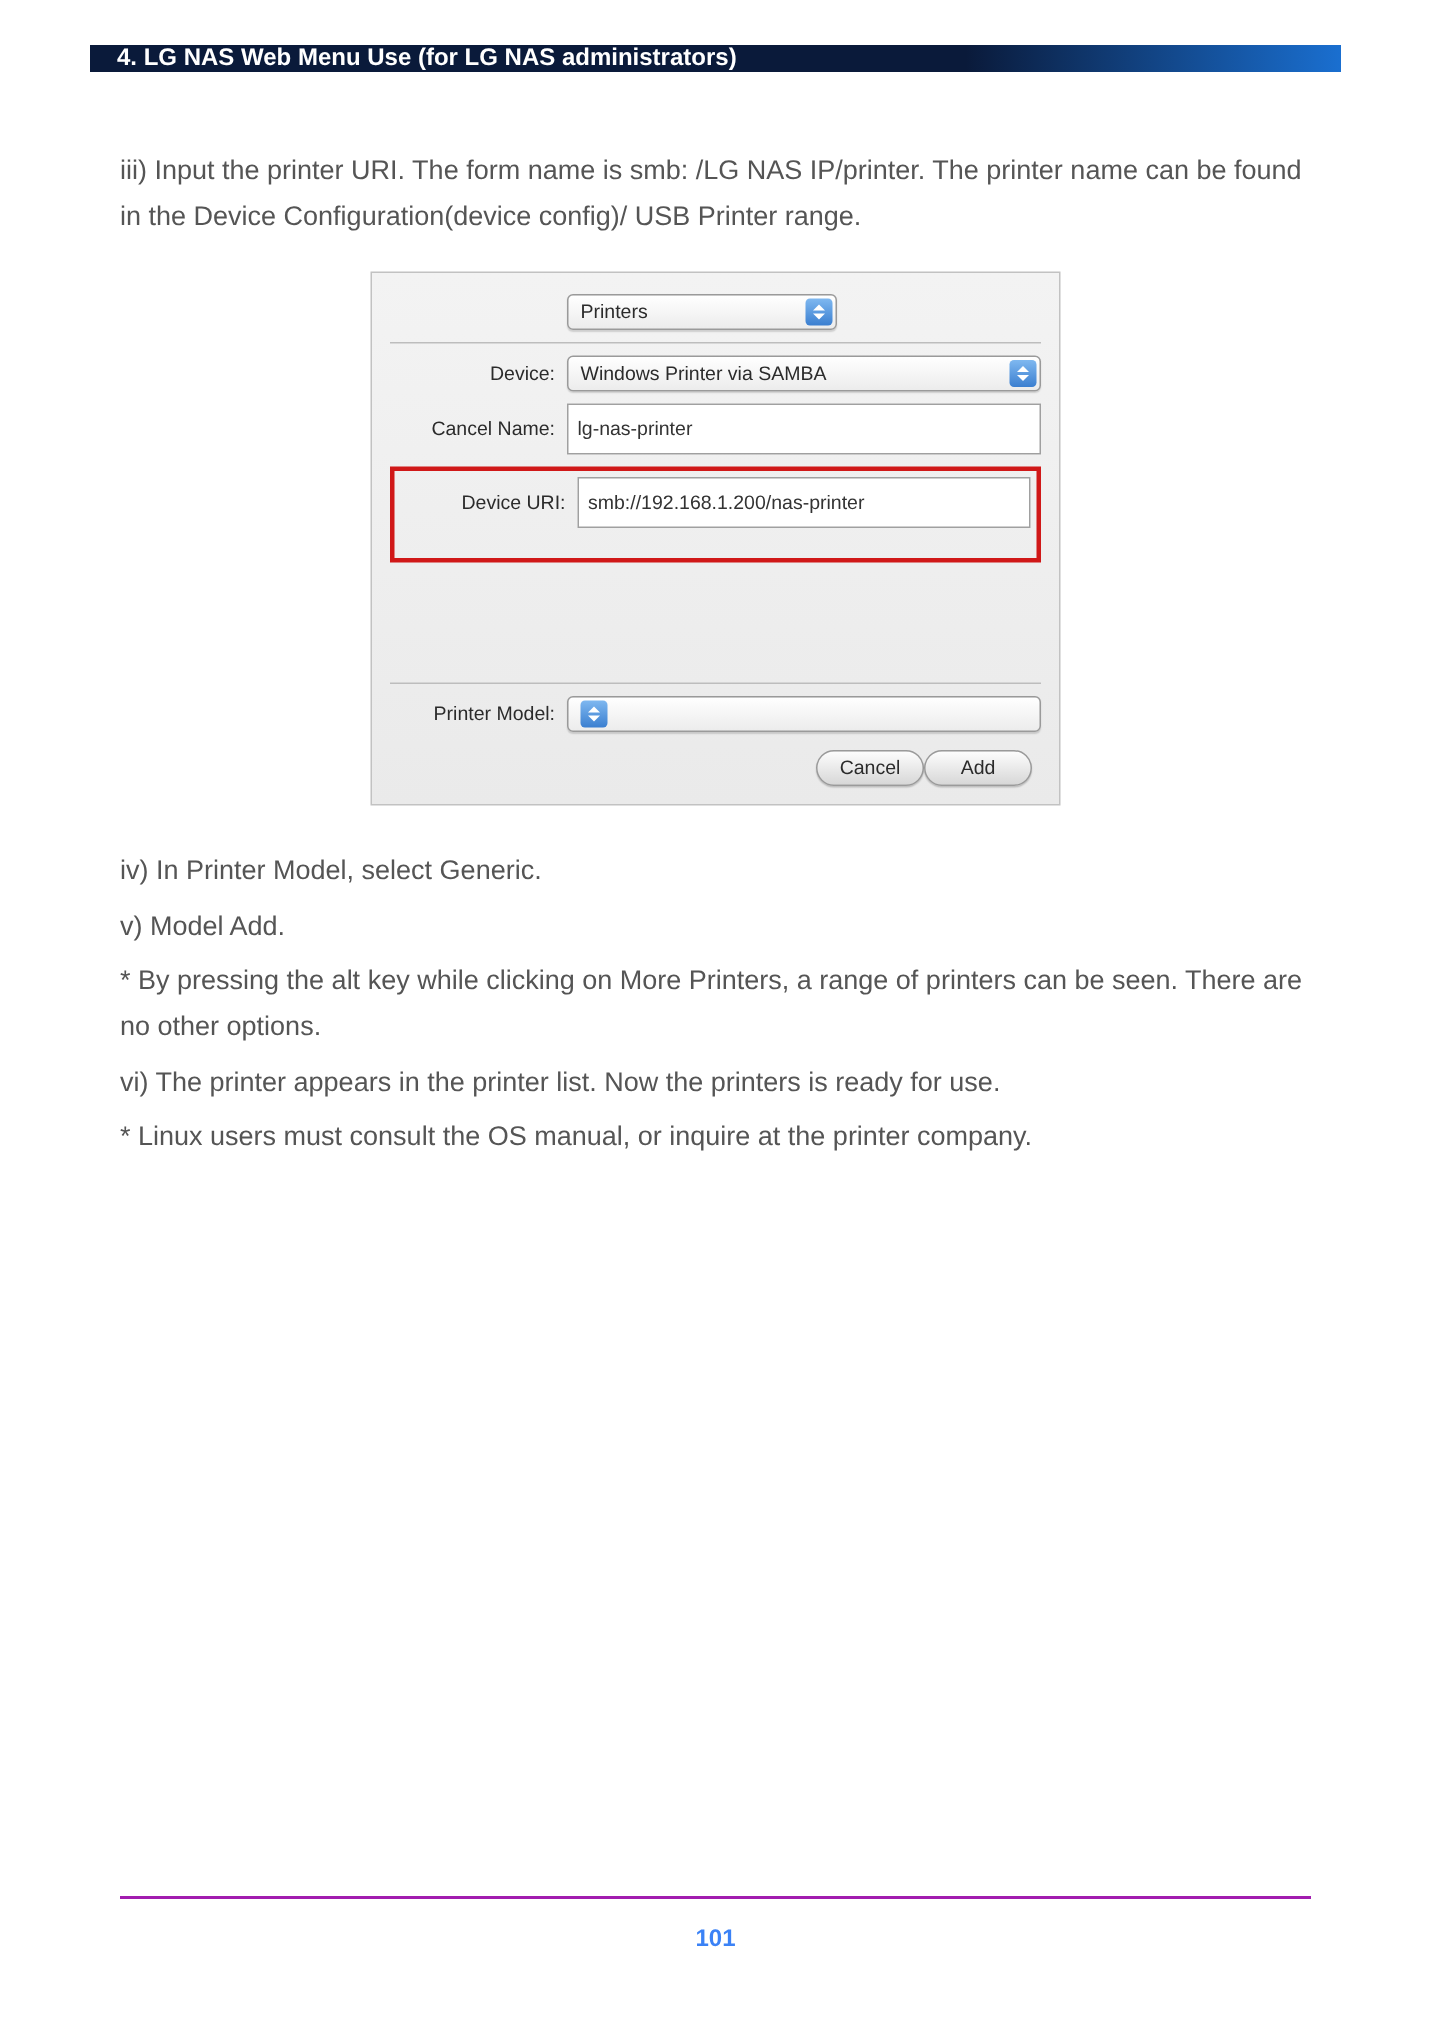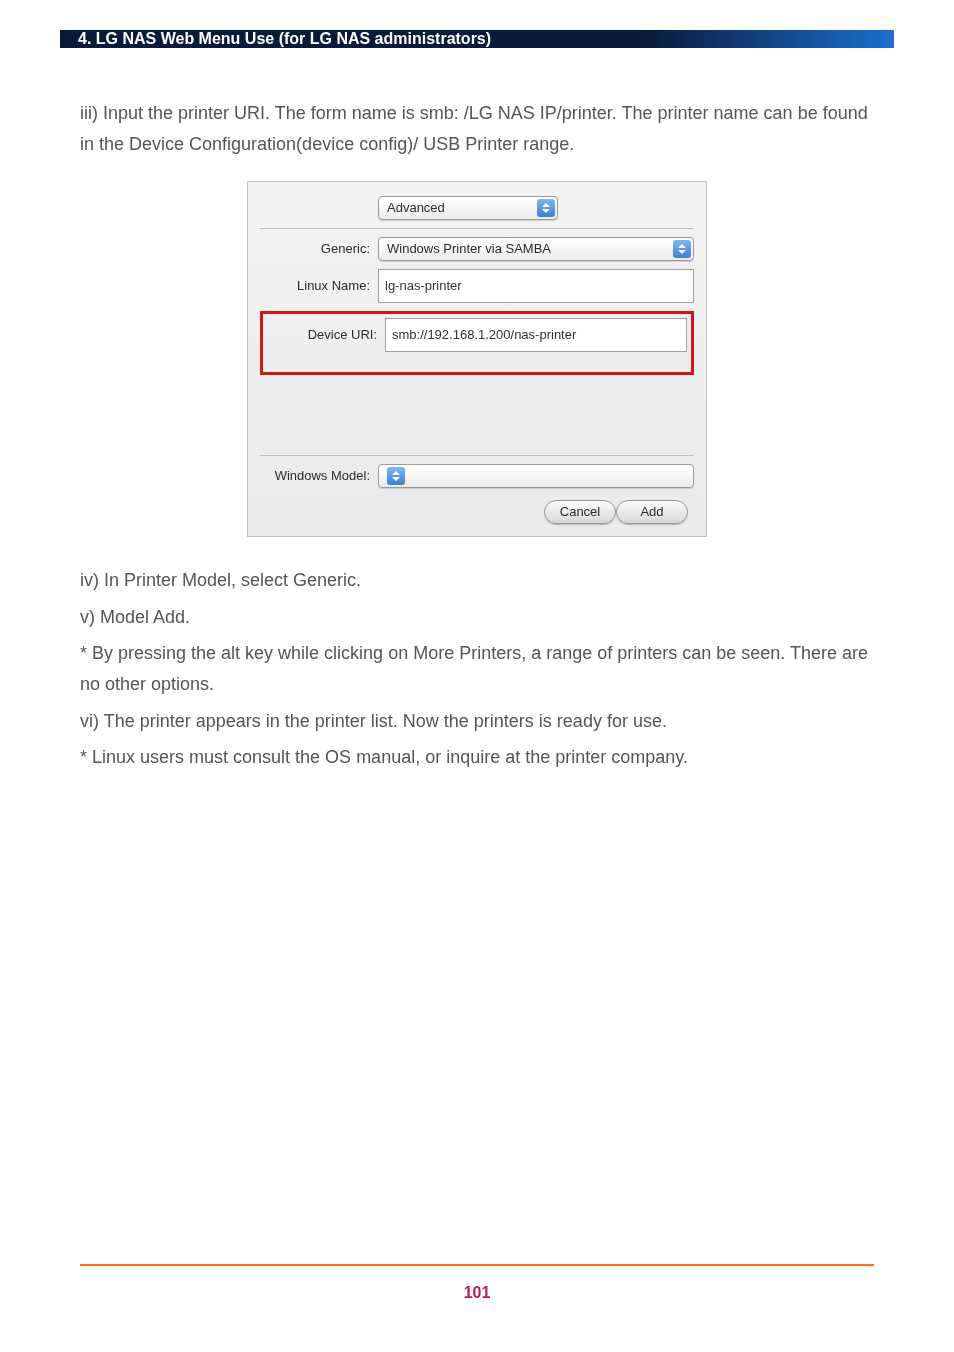--- a/index.html
+++ b/index.html
@@ -123,66 +123,66 @@
     align-items: center;
     justify-content: center;
     box-shadow: 0 1px 1px rgba(0,0,0,0.2);
     cursor: default;
   }
   .footer {
     position: absolute;
     bottom: 50px;
     left: 80px;
     right: 80px;
-    border-top: 2px solid #f97316;
+    border-top: 2px solid #a21caf;
     text-align: center;
     padding-top: 18px;
     font-weight: bold;
     font-size: 16px;
-    color: #be185d;
+    color: #3b82f6;
   }
 </style>
 </head>
 <body>
 
 <div class="header-bar">
   <span>4. LG NAS Web Menu Use (for LG NAS administrators)</span>
 </div>
 
 <div class="content">
 
   <p class="para">iii) Input the printer URI. The form name is smb: /LG NAS IP/printer. The printer name can be found in the Device Configuration(device config)/ USB Printer range.</p>
 
   <div class="screenshot-wrap">
     <div class="mac-dialog">
 
       <div class="row">
         <div class="row-label"></div>
         <div class="row-field">
           <div class="mac-select small">
-            <span class="sel-text">Advanced</span>
+            <span class="sel-text">Printers</span>
             <span class="sel-caret"></span>
           </div>
         </div>
       </div>
 
       <hr class="divider">
 
       <div class="row">
-        <div class="row-label">Generic:</div>
+        <div class="row-label">Device:</div>
         <div class="row-field">
           <div class="mac-select">
             <span class="sel-text">Windows Printer via SAMBA</span>
             <span class="sel-caret"></span>
           </div>
         </div>
       </div>
 
       <div class="row">
-        <div class="row-label">Linux Name:</div>
+        <div class="row-label">Cancel Name:</div>
         <div class="row-field">
           <div class="mac-input">
             <span>lg-nas-printer</span>
           </div>
         </div>
       </div>
 
       <div class="uri-highlight">
         <div class="row">
           <div class="row-label">Device URI:</div>
@@ -192,21 +192,21 @@
             </div>
           </div>
         </div>
       </div>
 
       <div class="spacer"></div>
 
       <hr class="divider">
 
       <div class="row">
-        <div class="row-label">Windows Model:</div>
+        <div class="row-label">Printer Model:</div>
         <div class="row-field">
           <div class="mac-select">
             <span class="sel-caret"></span>
           </div>
         </div>
       </div>
 
       <div class="btn-row">
         <div class="mac-btn">
           <span>Cancel</span>

